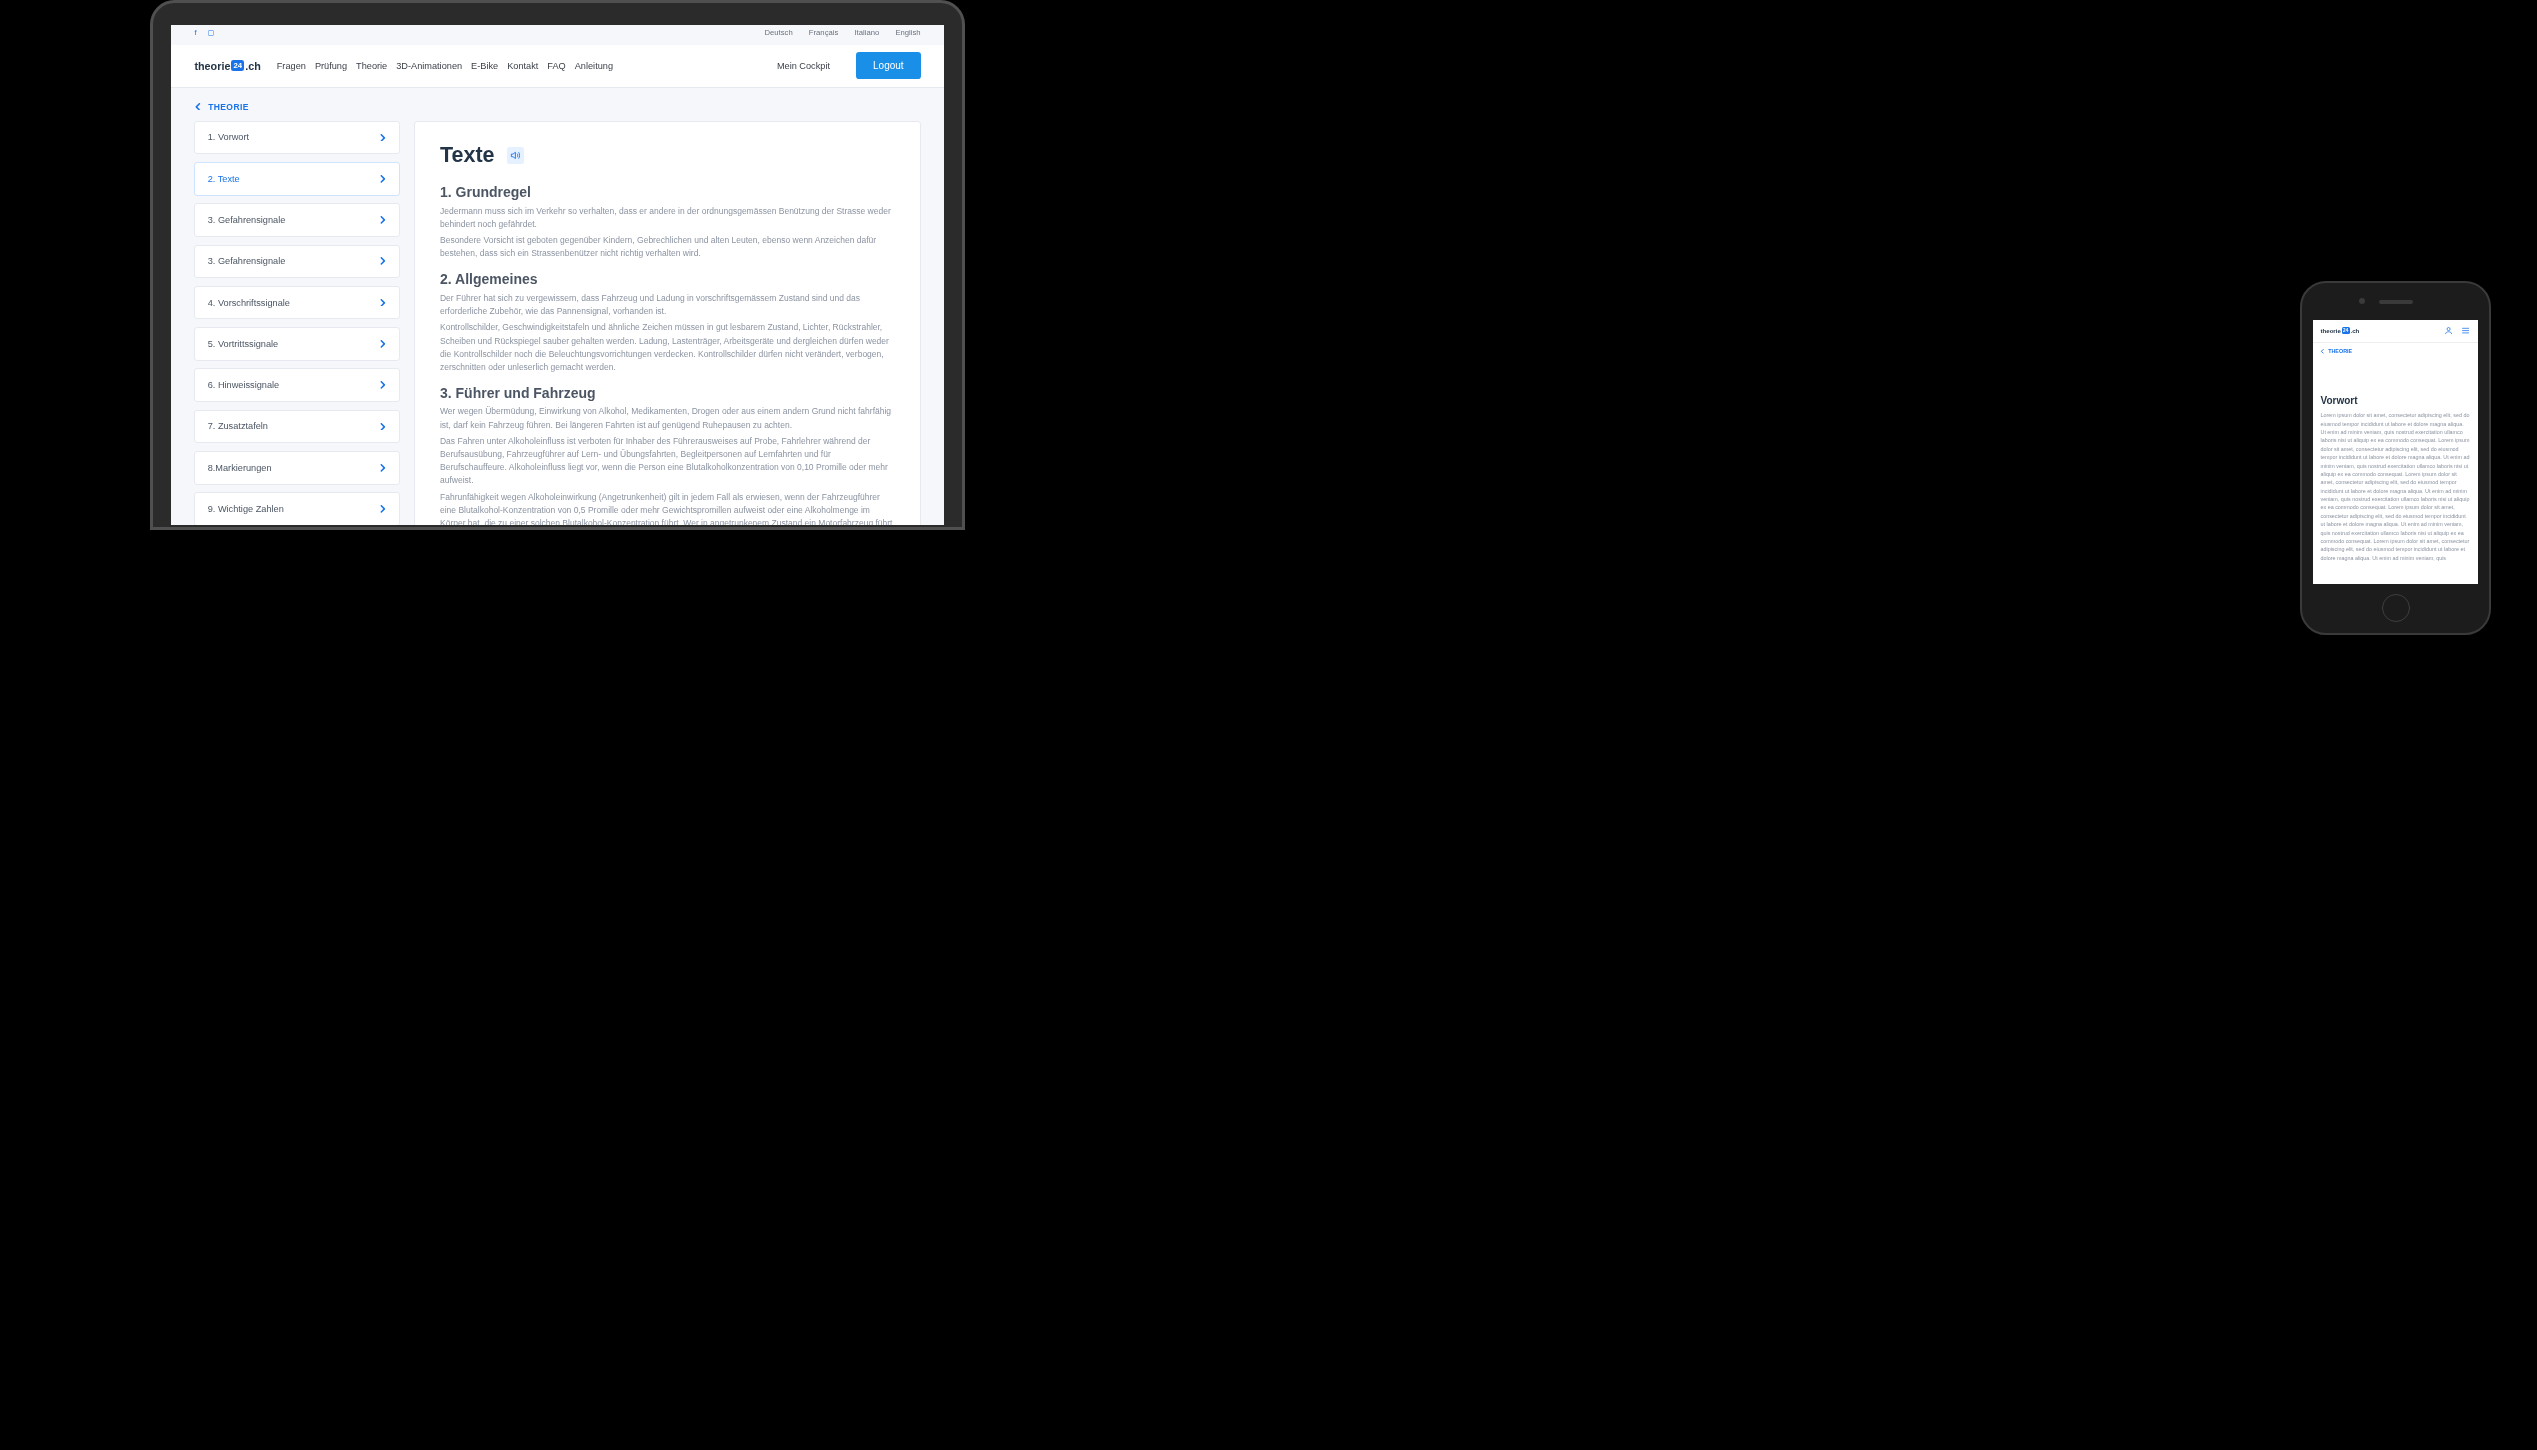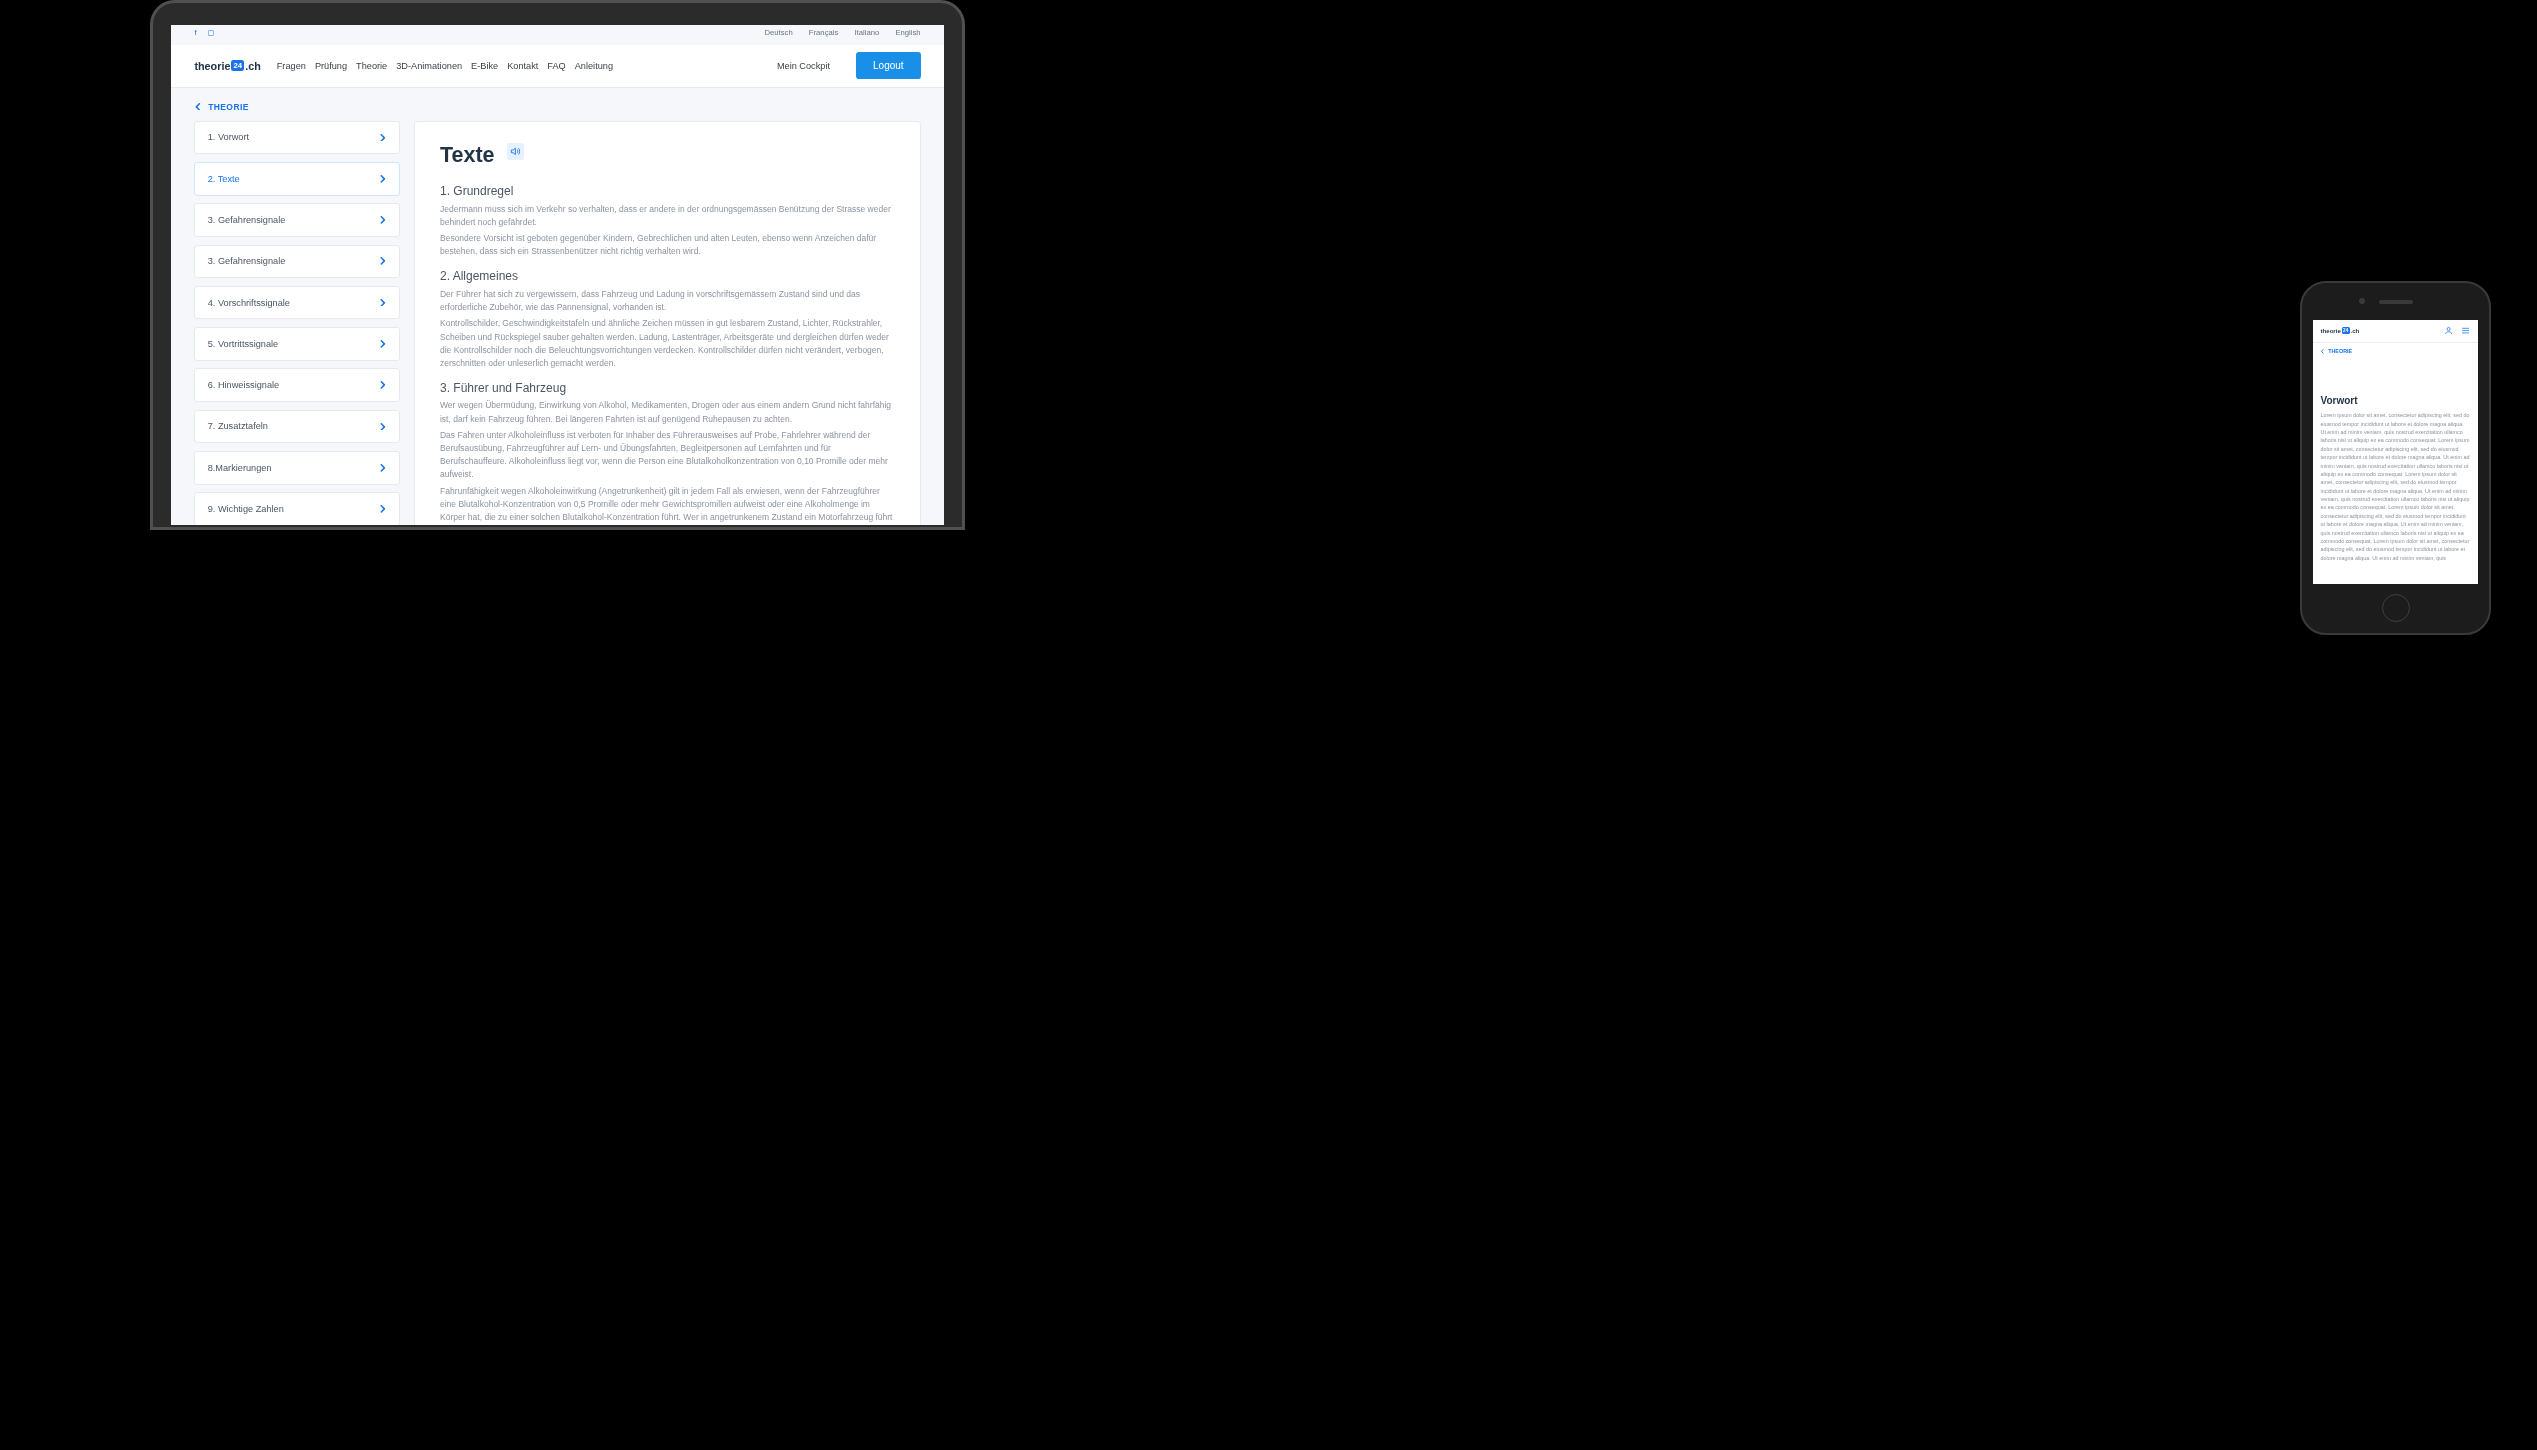--- a/index.html
+++ b/index.html
@@ -55,24 +55,24 @@
   .sidebar { width:206px; display:flex; flex-direction:column; gap:7.7px; }
   .side-item {
     background:#fff; border:0.8px solid #e6e9ef; border-radius:3.1px;
     padding:10.8px 12.3px; font-size:9.2px; color:#4b5563;
     display:flex; justify-content:space-between; align-items:center; cursor:pointer;
   }
   .side-item.active { color:#1a73e8; border-color:#cfe4ff;align-items:center; }
   .side-item svg { width:7.7px; height:7.7px; stroke:#1a73e8; stroke-width:2; fill:none; }
 
   .content { flex:1; background:#fff; border:0.8px solid #e6e9ef; border-radius:3.1px; padding:21.5px 24.6px; overflow:hidden; }
-  .title-row { display:flex; gap:12.3px; margin-bottom:16px; }
+  .title-row { display:flex; align-items:center; gap:12.3px; margin-bottom:16px; }
   .title-row h1 { font-size:21.5px; font-weight:700; color:#243447; }
   .audio-icon { width:17px; height:17px; background:#e6f1ff; border-radius:2.3px; display:flex; align-items:center; justify-content:center; color:#1a73e8; font-size:9.2px; cursor:pointer; }
-  .content h3 { color:#4b5563; font-size:12px; font-weight:400; margin-top:10.8px; margin-bottom:4.6px; }
+  .content h3 { color:#4b5563; font-size:14px; font-weight:700; margin-top:10.8px; margin-bottom:4.6px; }
   .content p  { color:#8b93a1; font-size:8.5px; line-height:1.55; margin-bottom:3.1px; }
 
   
   .phone-frame {
     position:absolute; right:46px; top:281px;
     width:191px; height:354px;
     background:#1c1c1c; border:2.3px solid #3a3a3a;
     border-radius:26px; padding:37px 10.8px 0 10.8px;
   }
   .phone-speaker { position:absolute; top:17px; left:50%; transform:translateX(-50%); width:34px; height:3.8px; background:#3a3a3a; border-radius:2.3px; }

